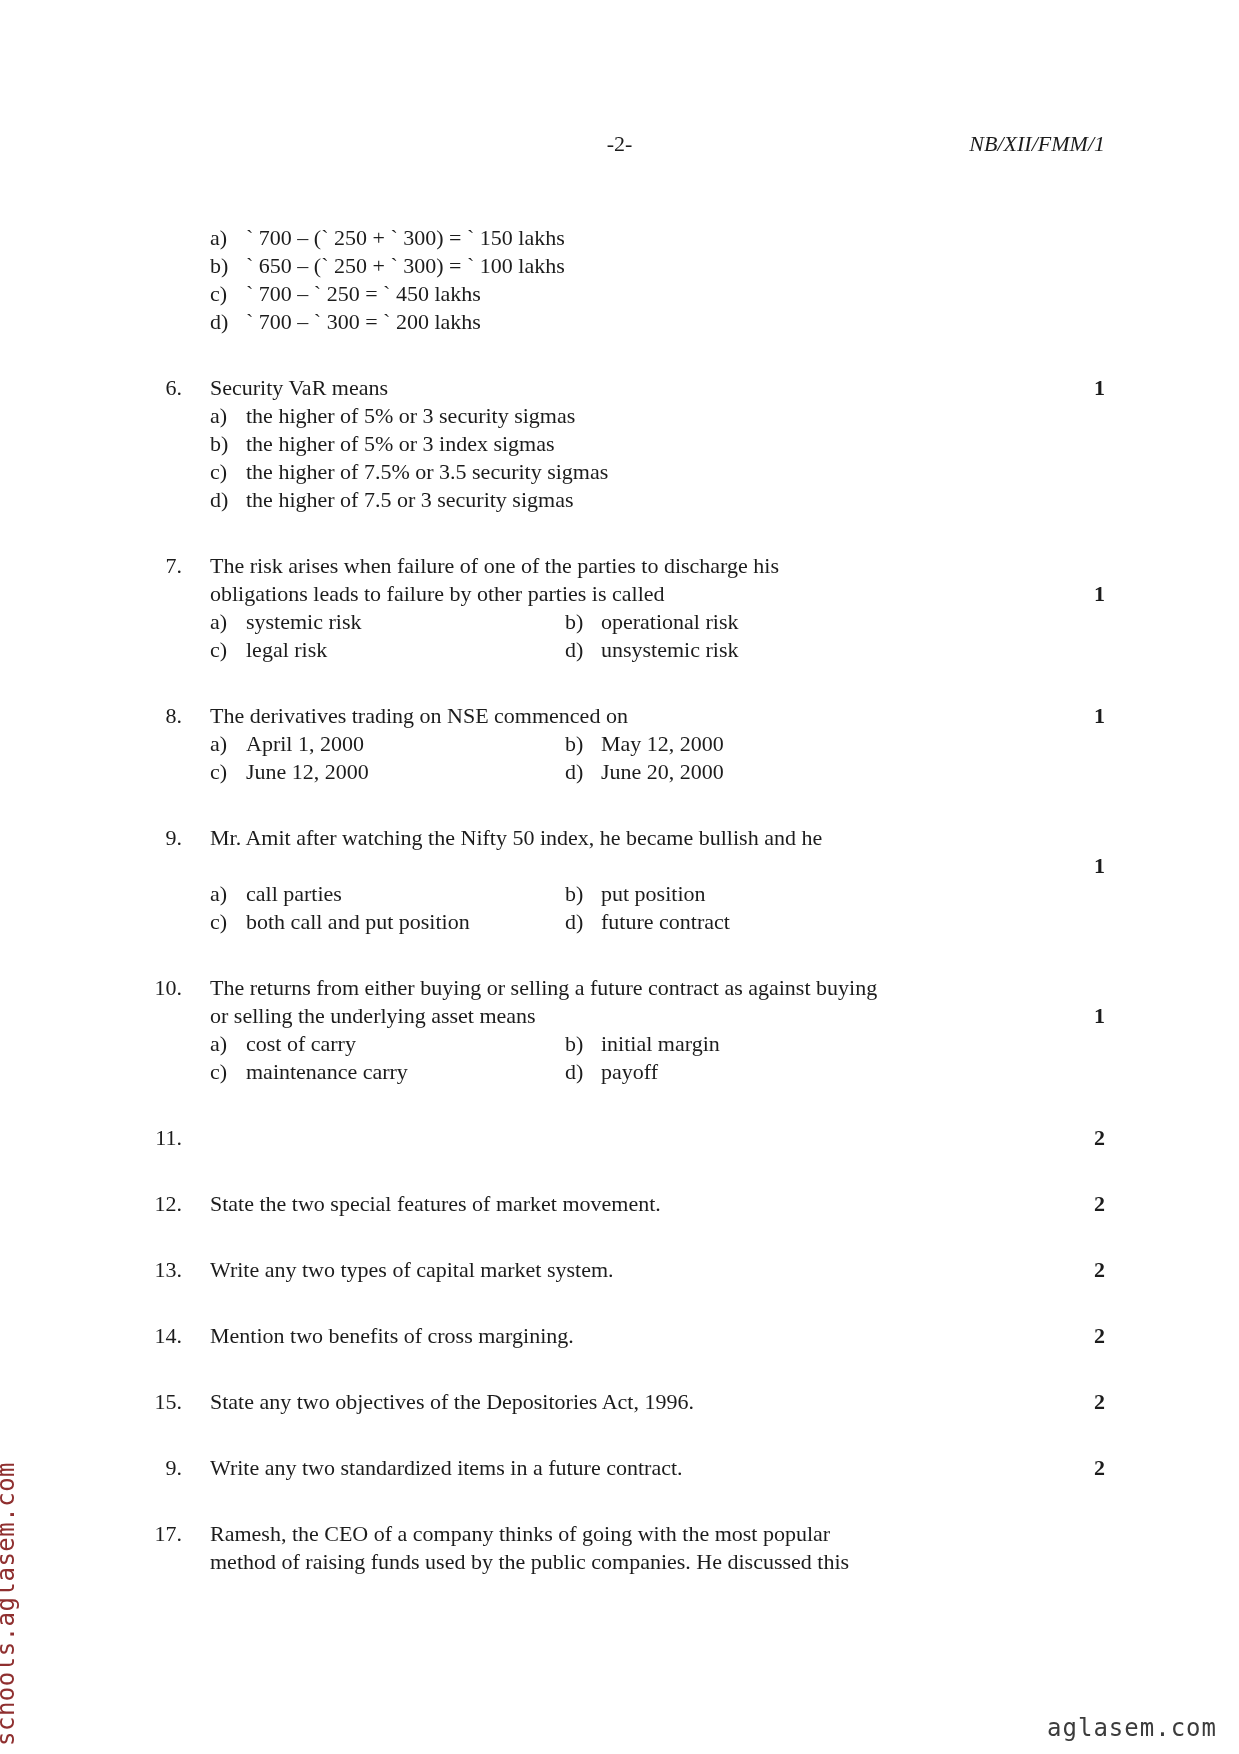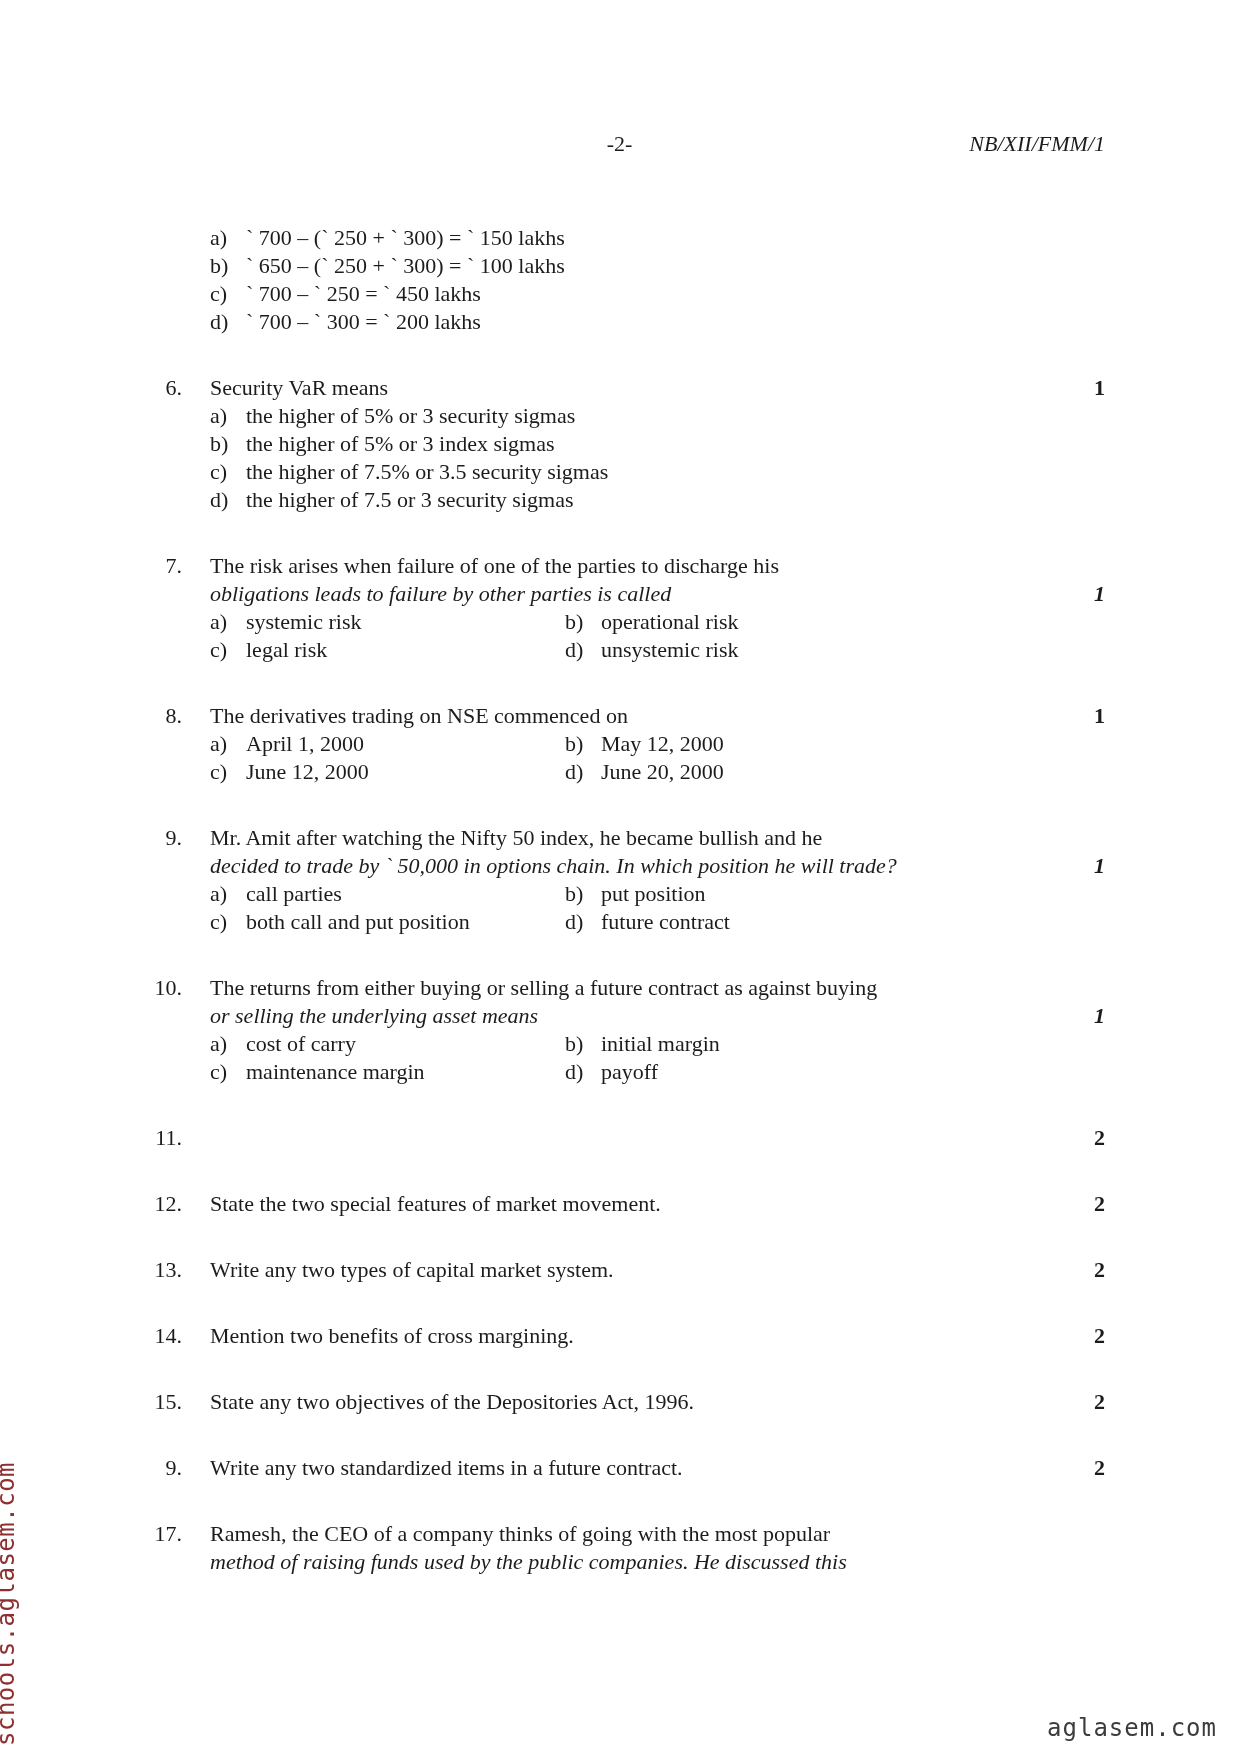--- a/index.html
+++ b/index.html
@@ -29,21 +29,21 @@
     position: absolute;
     top: 224px; left: 147px;
     width: 958px;
     font-size: 22px;
     line-height: 28px;
   }
   .cont-block { padding-left: 63px; }
   .question { margin-top: 38px; }
   .qline { position: relative; line-height: 28px; min-height: 28px; }
   .qline.first { display: flex; }
-  .qline.rest { padding-left: 63px; font-style: italic; }
+  .qline.rest { padding-left: 63px; }
   .qnum { flex: 0 0 35px; text-align: right; margin-right: 28px; }
   .qtext { }
   .qmark {
     position: absolute;
     right: 0; top: 0;
     font-weight: bold;
     font-size: 22px;
   }
   .opts { padding-left: 63px; }
   .opt-row { display: flex; line-height: 28px; }
@@ -176,21 +176,21 @@
               <span class="opt-letter">d)</span>
               <span class="opt-text">June 20, 2000</span>
             </div>
           </div>
         </div>
         <div class="question">
           <div class="qline first">
             <span class="qnum">9.</span>
             <span class="qtext">Mr. Amit after watching the Nifty 50 index, he became bullish and he</span>
           </div>
-          <div class="qline rest"><span class="qtext">decided to trade by ` 50,000 in options chain. In which position he will trade?</span><span class="qmark">1</span></div>
+          <div class="qline rest"><span class="qmark">1</span></div>
           <div class="opts-grid">
             <div class="opt-cell">
               <span class="opt-letter">a)</span>
               <span class="opt-text">call parties</span>
             </div>
             <div class="opt-cell">
               <span class="opt-letter">b)</span>
               <span class="opt-text">put position</span>
             </div>
             <div class="opt-cell">
@@ -213,21 +213,21 @@
             <div class="opt-cell">
               <span class="opt-letter">a)</span>
               <span class="opt-text">cost of carry</span>
             </div>
             <div class="opt-cell">
               <span class="opt-letter">b)</span>
               <span class="opt-text">initial margin</span>
             </div>
             <div class="opt-cell">
               <span class="opt-letter">c)</span>
-              <span class="opt-text">maintenance margin</span>
+              <span class="opt-text">maintenance carry</span>
             </div>
             <div class="opt-cell">
               <span class="opt-letter">d)</span>
               <span class="opt-text">payoff</span>
             </div>
           </div>
         </div>
         <div class="question">
           <div class="qline first">
             <span class="qnum">11.</span>

